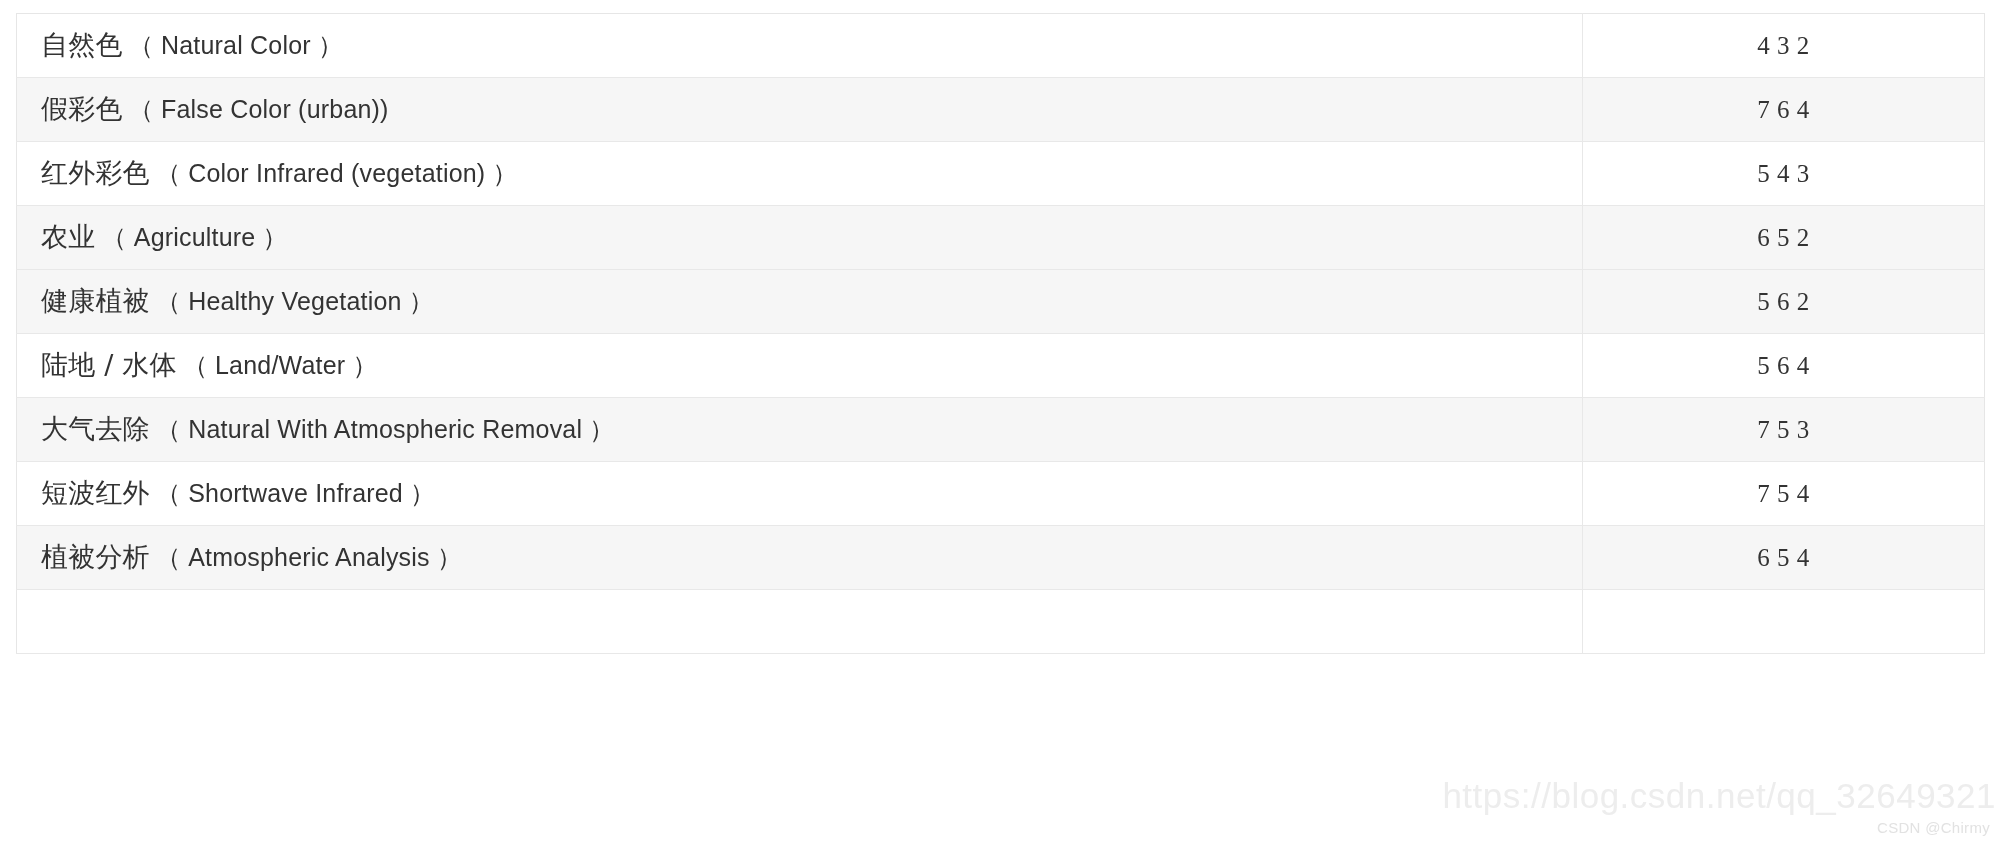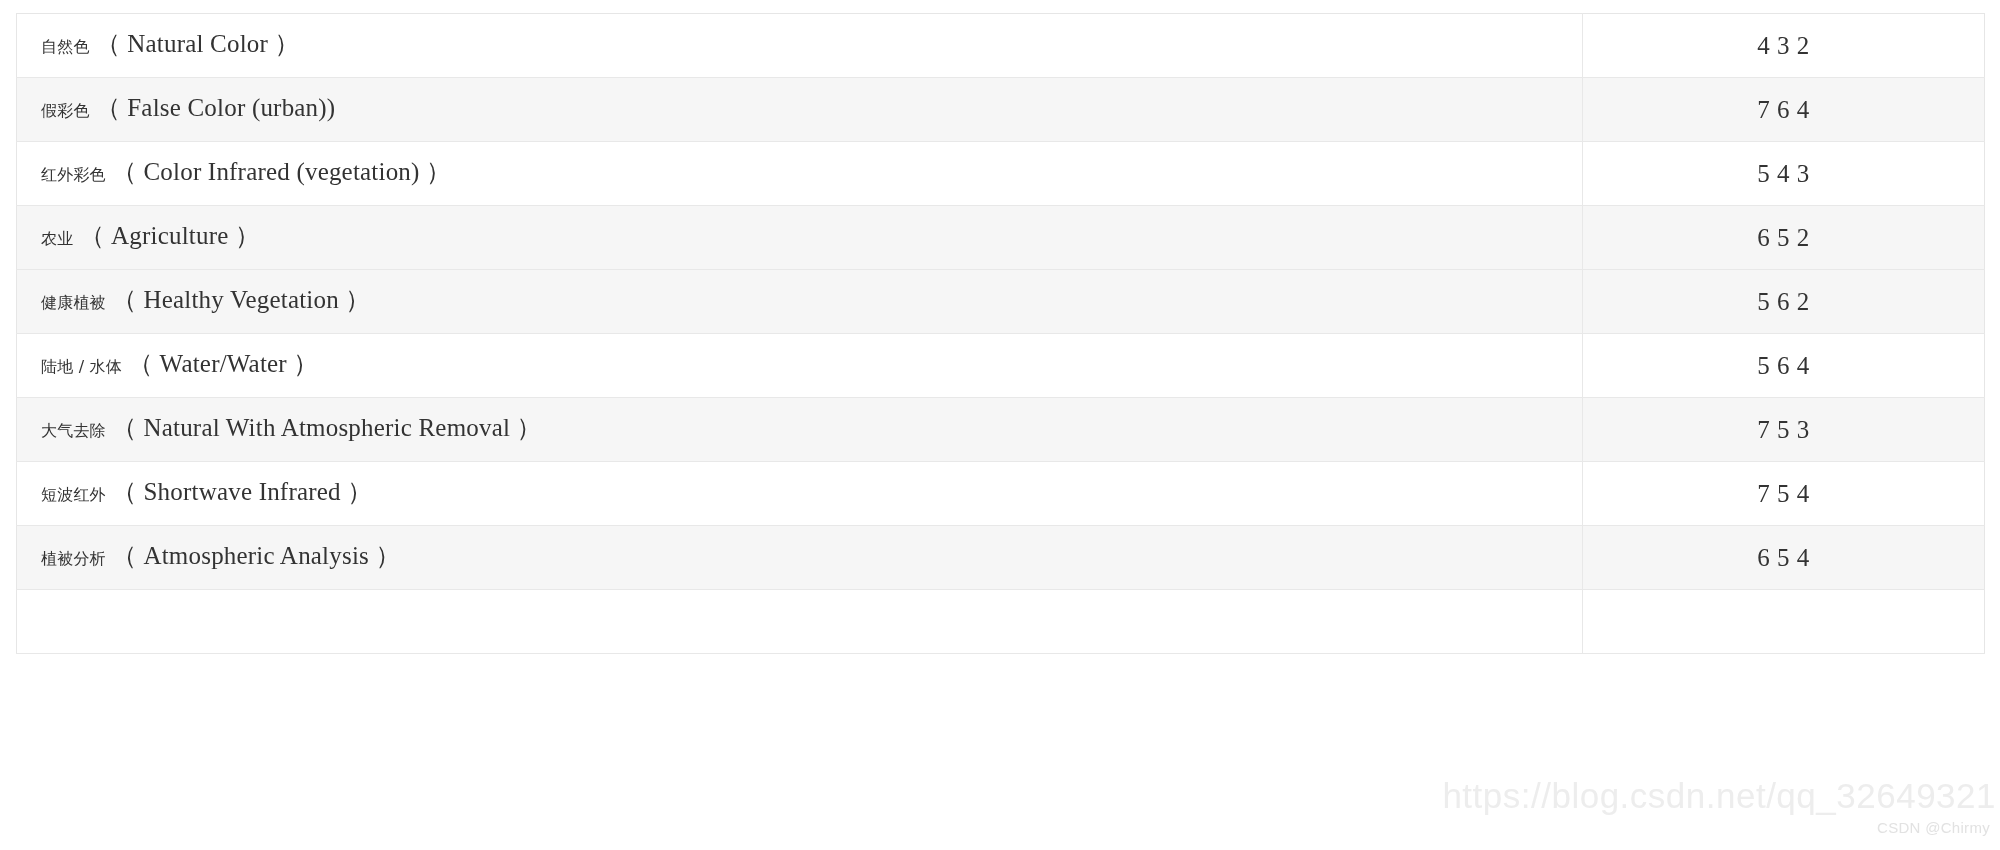--- a/index.html
+++ b/index.html
@@ -79,24 +79,24 @@
 
   td.cell-value {
     text-align: center;
     font-size: 24px;
     color: #3d3d3d;
     letter-spacing: 0.5px;
   }
 
   .name-cn {
     font-family: "DejaVu Sans", "Liberation Sans", sans-serif;
-    font-size: 16px;
+    font-size: 27px;
   }
   .name-en {
-    font-family: Liberation Serif, serif;
+    font-family: Liberation Sans, sans-serif;
     font-size: 25px;
     margin-left: 6px;
   }
 
   
   .watermark-url {
     position: absolute;
     right: 4px;
     bottom: 34px;
     font-family: "Liberation Sans", "DejaVu Sans", sans-serif;
@@ -144,21 +144,21 @@
           </tr>
           <tr class="row-even">
             <td class="cell-name"><span class="name-cn">农业</span><span class="name-en">（ Agriculture ）</span></td>
             <td class="cell-value">6 5 2</td>
           </tr>
           <tr class="row-even">
             <td class="cell-name"><span class="name-cn">健康植被</span><span class="name-en">（ Healthy Vegetation ）</span></td>
             <td class="cell-value">5 6 2</td>
           </tr>
           <tr class="row-odd">
-            <td class="cell-name"><span class="name-cn">陆地 / 水体</span><span class="name-en">（ Water/Water ）</span></td>
+            <td class="cell-name"><span class="name-cn">陆地 / 水体</span><span class="name-en">（ Land/Water ）</span></td>
             <td class="cell-value">5 6 4</td>
           </tr>
           <tr class="row-even">
             <td class="cell-name"><span class="name-cn">大气去除</span><span class="name-en">（ Natural With Atmospheric Removal ）</span></td>
             <td class="cell-value">7 5 3</td>
           </tr>
           <tr class="row-odd">
             <td class="cell-name"><span class="name-cn">短波红外</span><span class="name-en">（ Shortwave Infrared ）</span></td>
             <td class="cell-value">7 5 4</td>
           </tr>

